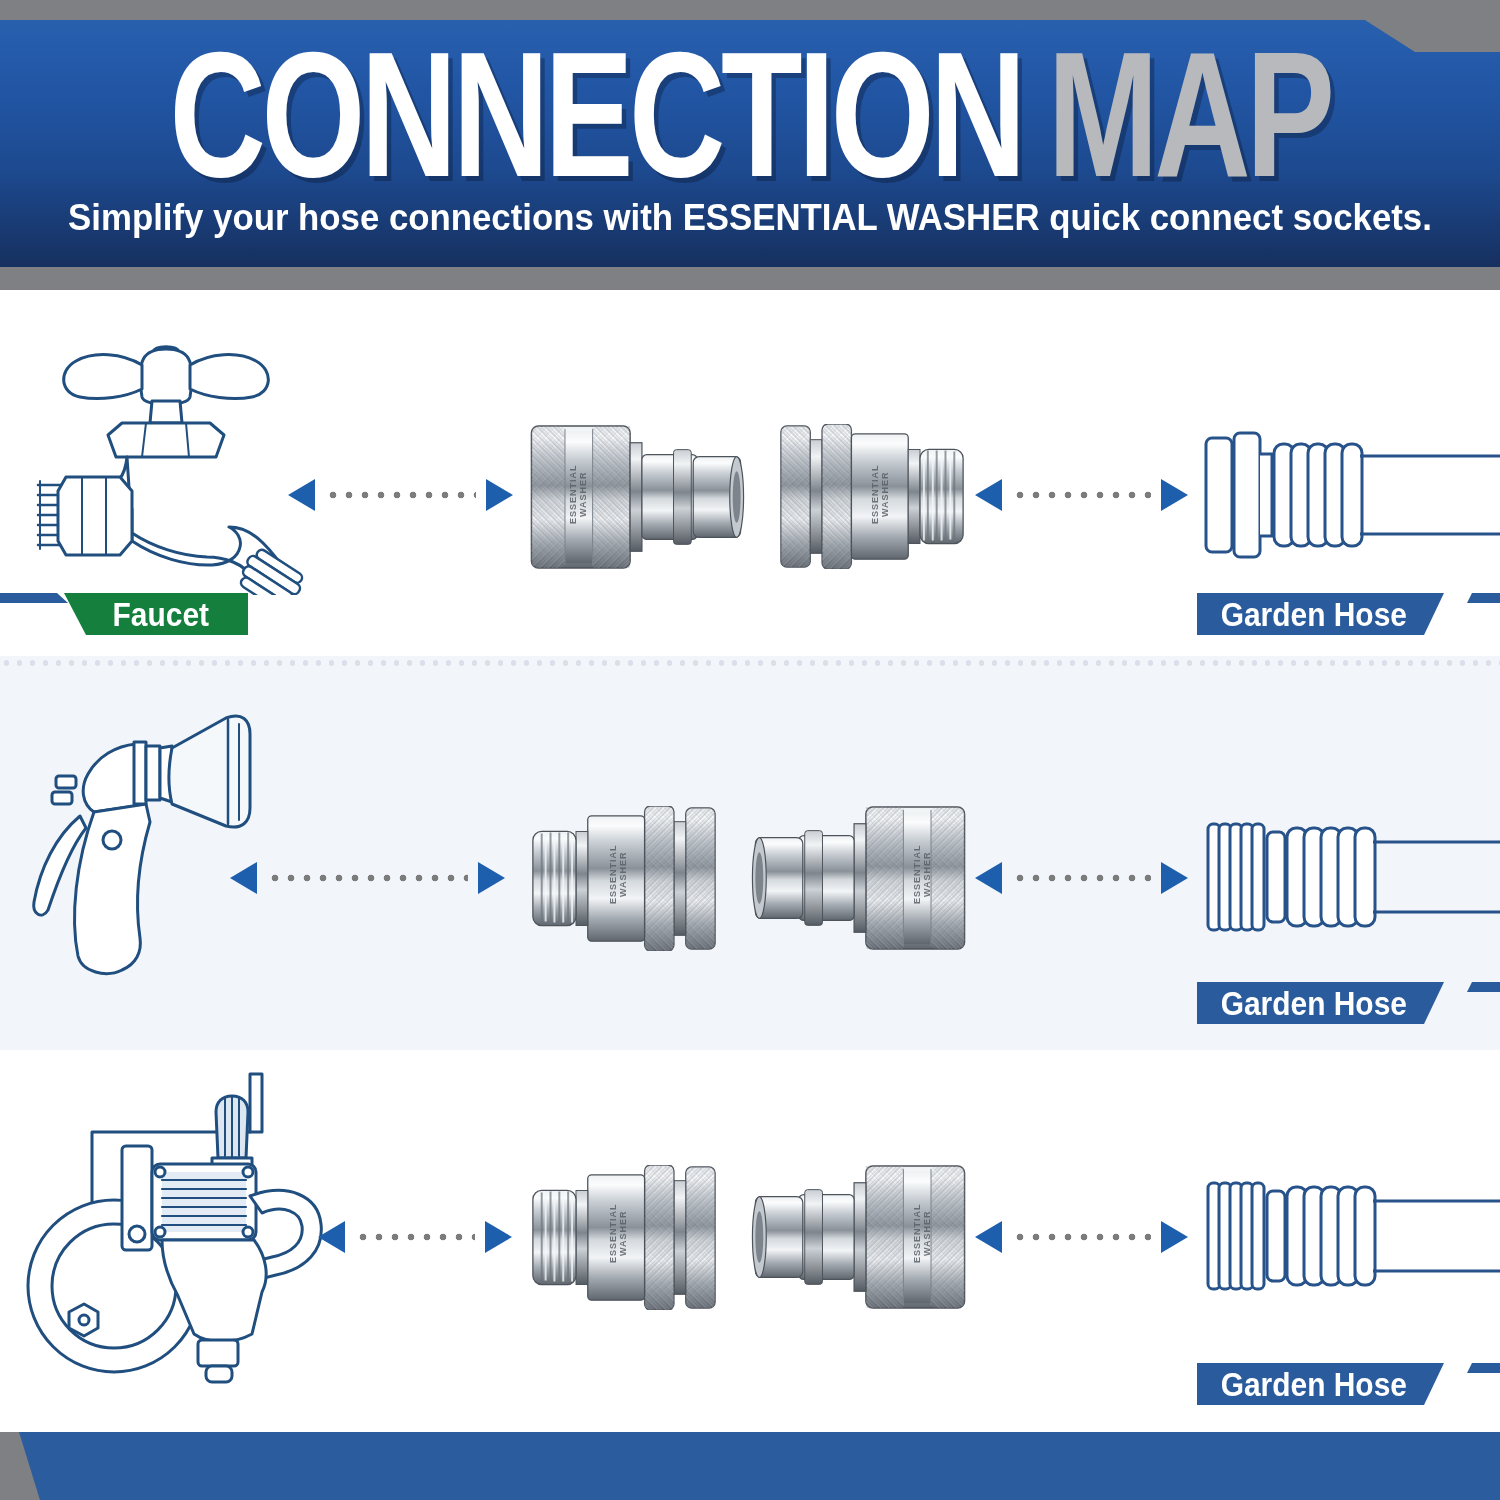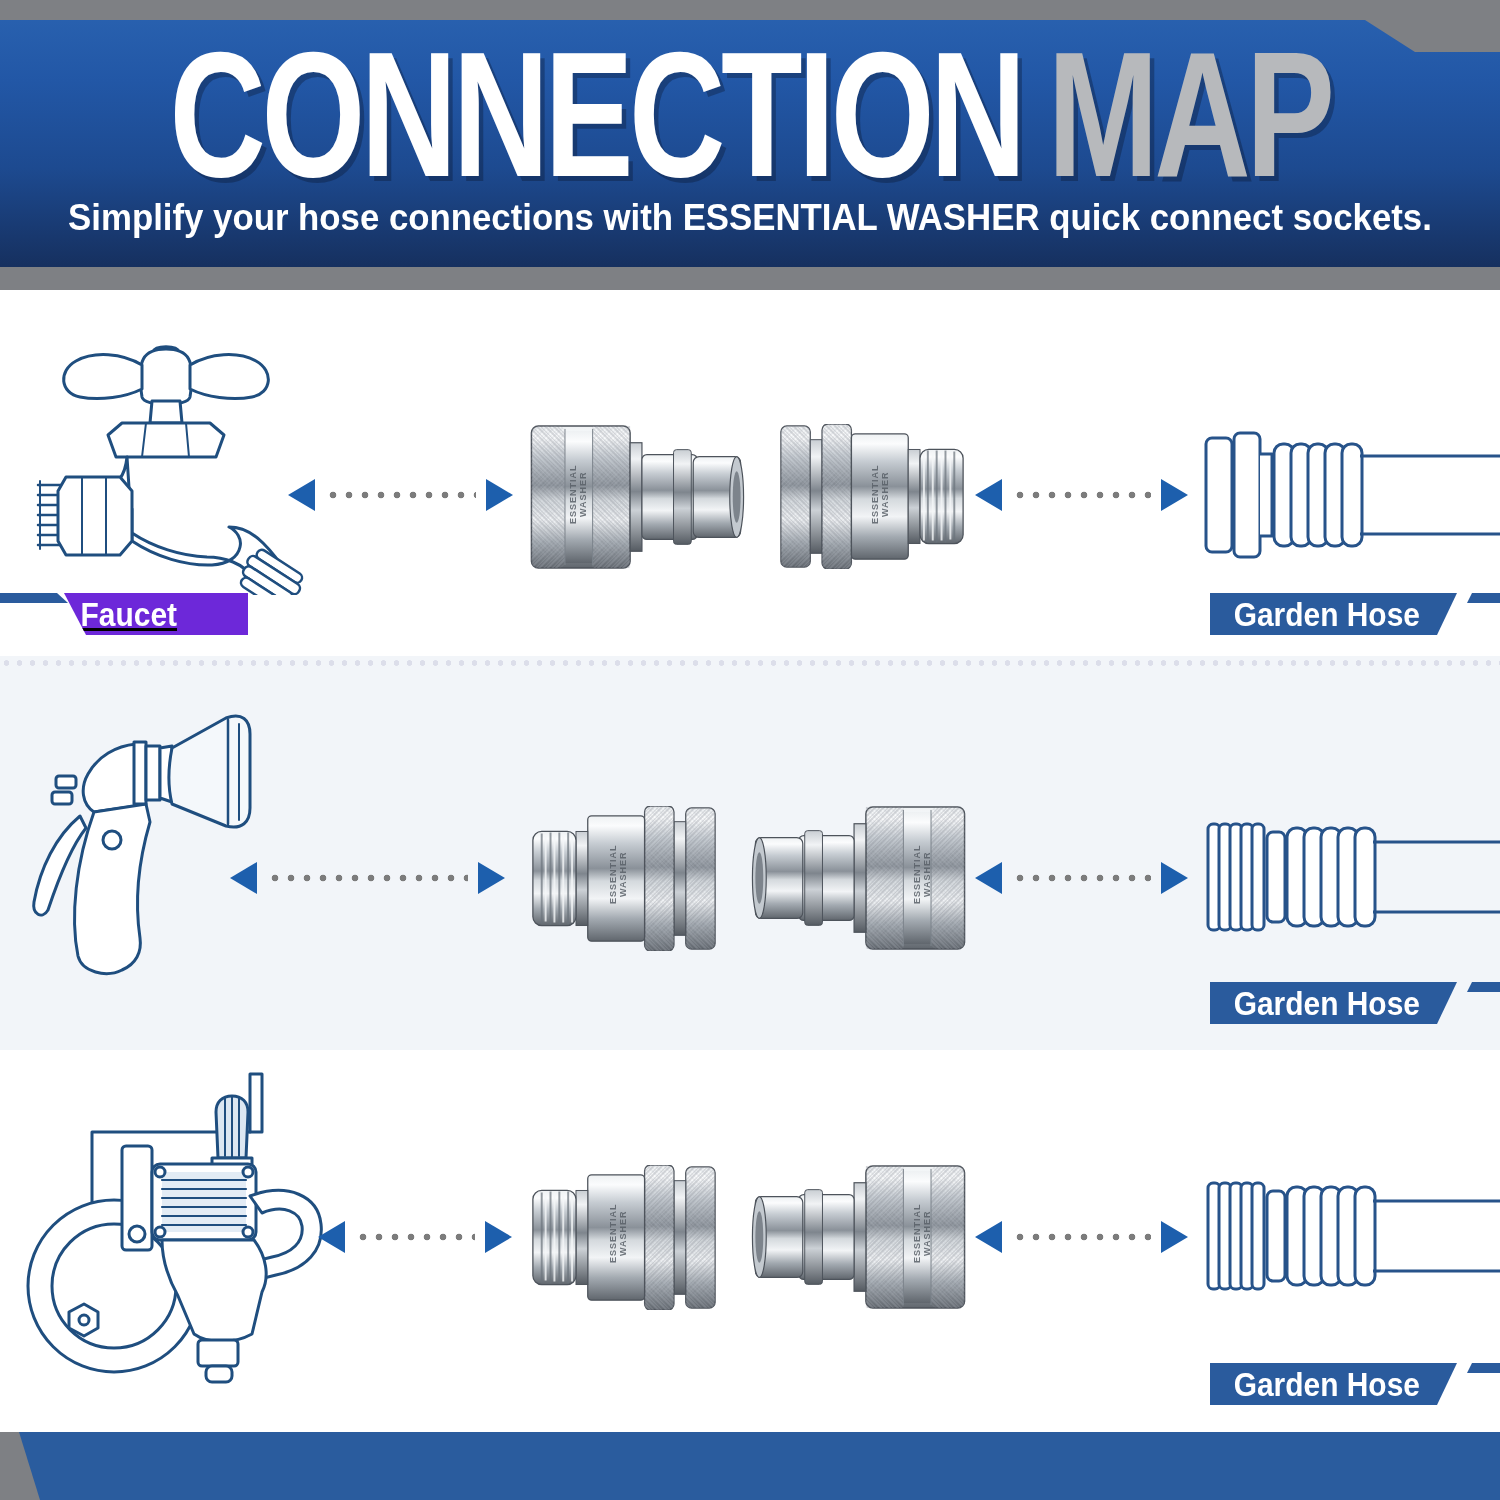--- a/index.html
+++ b/index.html
@@ -26,24 +26,24 @@
     background-size:13px 6px;background-repeat:repeat-x;}
   .row3{top:1050px;height:382px;background:#ffffff;}
   
   .footer{position:absolute;left:0;top:1432px;width:1500px;height:68px;background:#2a5c9e;}
   .footer-gray{position:absolute;left:0;top:0;bottom:0;width:42px;background:#7e8084;
     clip-path:polygon(0 0,19px 0,40px 100%,0 100%);}
   
   .banner-l{position:absolute;left:0;width:250px;height:42px;}
   .banner-l .bar{position:absolute;left:0;top:0;width:68px;height:10px;background:#2a5b9d;
     clip-path:polygon(0 0,57px 0,68px 100%,0 100%);}
-  .banner-l .plate{position:absolute;left:64px;top:0;width:184px;height:42px;background:#6d28d9;
+  .banner-l .plate{position:absolute;left:64px;top:0;width:184px;height:42px;background:#15803d;
     clip-path:polygon(0 0,100% 0,100% 100%,22px 100%);
-    display:flex;align-items:center;justify-content:flex-start;padding-left:10px;box-sizing:border-box;text-decoration:underline;}
-  .banner-r{position:absolute;right:0;width:290px;height:42px;}
+    display:flex;align-items:center;justify-content:center;padding-left:10px;box-sizing:border-box;}
+  .banner-r{position:absolute;right:0;width:290px;height:42px;padding-left:13px;}
   .banner-r .plate{position:absolute;left:0;top:0;width:247px;height:42px;background:#2a5b9d;
     clip-path:polygon(0 0,247px 0,227px 100%,0 100%);
     display:flex;align-items:center;justify-content:center;padding-right:14px;box-sizing:border-box;}
   .banner-r .bar{position:absolute;right:0;top:0;width:33px;height:10px;background:#2a5b9d;
     clip-path:polygon(5px 0,100% 0,100% 100%,0 100%);}
   .banner-label{font-size:34px;font-weight:700;color:#ffffff;transform:scaleX(.88);white-space:nowrap;}
   
   .arrow{position:absolute;height:32px;display:flex;align-items:center;}
   .tri{width:0;height:0;border-top:16px solid transparent;border-bottom:16px solid transparent;}
   .tri.left{border-right:27px solid #1d5fad;}

